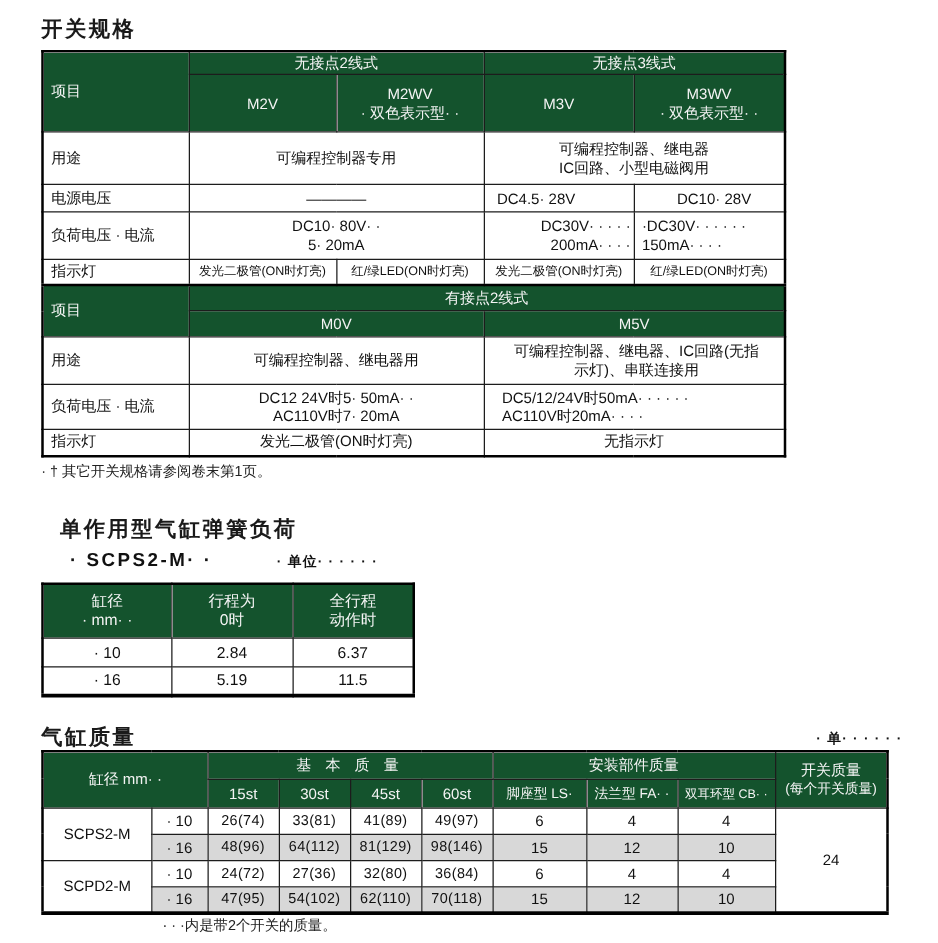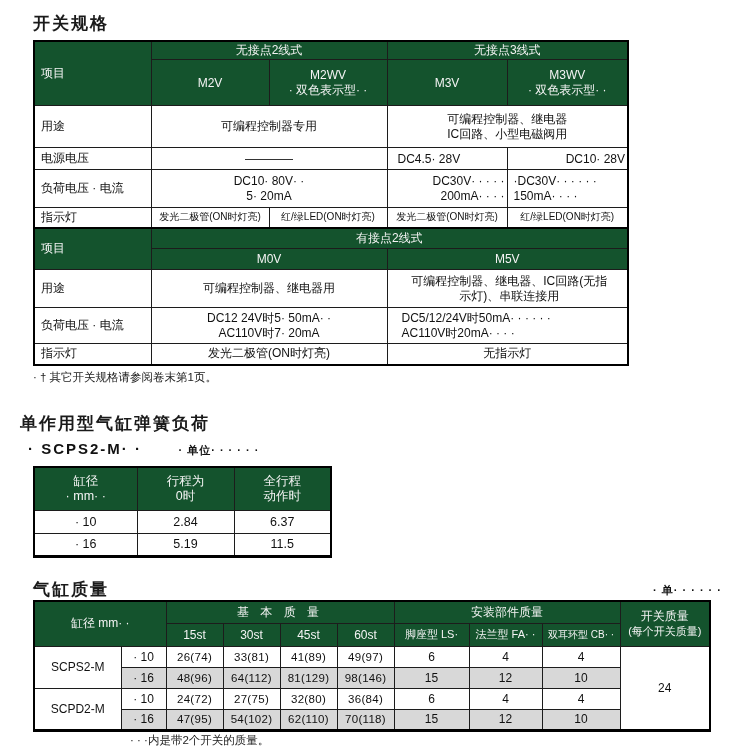--- a/index.html
+++ b/index.html
@@ -12,21 +12,21 @@
   .sec-title{font-size:17px;font-weight:bold;letter-spacing:2px;color:#1a1a1a;}
   table{border-collapse:collapse;table-layout:fixed;}
   td,th{border:1px solid #1c1c1c;text-align:center;vertical-align:middle;
         font-size:12px;font-weight:normal;padding:0 2px;overflow:hidden;}
   .hd{background:#14532d;color:#f4f4f4;}
   .lbl{text-align:left;padding-left:6px;}
   .small{font-size:10px;}
   .ln{display:block;line-height:15px;}
   .thick-t{border-top:2px solid #000;}
   .note{font-size:11.5px;color:#222;}
-  .model-line{font-size:15px;font-weight:bold;letter-spacing:2px;}
+  .model-line{font-size:15px;font-weight:bold;letter-spacing:2px;margin-left:28px;}
   .unit-note{font-size:11px;font-weight:bold;letter-spacing:1px;}
   .shade{background:#d8d8d8;}
   .wcell{font-size:11.5px;letter-spacing:0.3px;}
   .spring td{font-size:12.5px;}
 </style>
 </head>
 <body>
 
 <div class="abs sec-title" style="left:33px;top:12px;">开关规格</div>
 
@@ -61,21 +61,21 @@
     <td colspan="2">可编程控制器专用</td>
     <td colspan="2">
       <span class="ln">可编程控制器、继电器</span>
       <span class="ln">IC回路、小型电磁阀用</span>
     </td>
   </tr>
   <tr style="height:22px;">
     <td class="lbl">电源电压</td>
     <td colspan="2">————</td>
     <td style="text-align:left;padding-left:10px;">DC4.5· 28V</td>
-    <td style="text-align:right;padding-left:10px;">DC10· 28V</td>
+    <td style="text-align:center;padding-left:10px;">DC10· 28V</td>
   </tr>
   <tr style="height:38px;">
     <td class="lbl">负荷电压 · 电流</td>
     <td colspan="2">
       <span class="ln">DC10· 80V· ·</span>
       <span class="ln">5· 20mA</span>
     </td>
     <td style="text-align:right;padding-left:10px;">
       <span class="ln">DC30V· · · · ·</span>
       <span class="ln">200mA· · · ·</span>
@@ -123,25 +123,25 @@
   <tr style="height:21px;">
     <td class="lbl">指示灯</td>
     <td colspan="2">发光二极管(ON时灯亮)</td>
     <td colspan="2">无指示灯</td>
   </tr>
 </tbody>
   </table>
 
 <div class="abs note" style="left:33px;top:370px;">· † 其它开关规格请参阅卷末第1页。</div>
 
-<div class="abs sec-title" style="left:20px;top:412px;">单作用型气缸弹簧负荷</div>
+<div class="abs sec-title" style="left:48px;top:412px;">单作用型气缸弹簧负荷</div>
 
 <div class="abs" style="left:28px;top:440px;width:330px;">
   <span class="model-line">· SCPS2-M· ·</span>
-  <span class="unit-note" style="margin-left:32px;">· 单位· · · · · ·</span>
+  <span class="unit-note" style="margin-left:47px;">· 单位· · · · · ·</span>
 </div>
 
 <table class="abs spring" style="left:33px;top:466px;width:297px;border:2px solid #000;border-bottom:3px solid #000;">
   <colgroup>
       <col style="width:103px">
       <col style="width:97px">
       <col style="width:97px">
     </colgroup>
   <tbody>
       <tr style="height:43px;">
@@ -227,21 +227,21 @@
     <td class="shade wcell">81(129)</td>
     <td class="shade wcell">98(146)</td>
     <td class="shade">15</td>
     <td class="shade">12</td>
     <td class="shade">10</td>
   </tr>
   <tr style="height:21px;">
     <td rowspan="2">SCPD2-M</td>
     <td>· 10</td>
     <td class="wcell">24(72)</td>
-    <td class="wcell">27(75)</td>
+    <td class="wcell">27(36)</td>
     <td class="wcell">32(80)</td>
     <td class="wcell">36(84)</td>
     <td>6</td>
     <td>4</td>
     <td>4</td>
   </tr>
   <tr style="height:21px;">
     <td class="shade">· 16</td>
     <td class="shade wcell">47(95)</td>
     <td class="shade wcell">54(102)</td>

